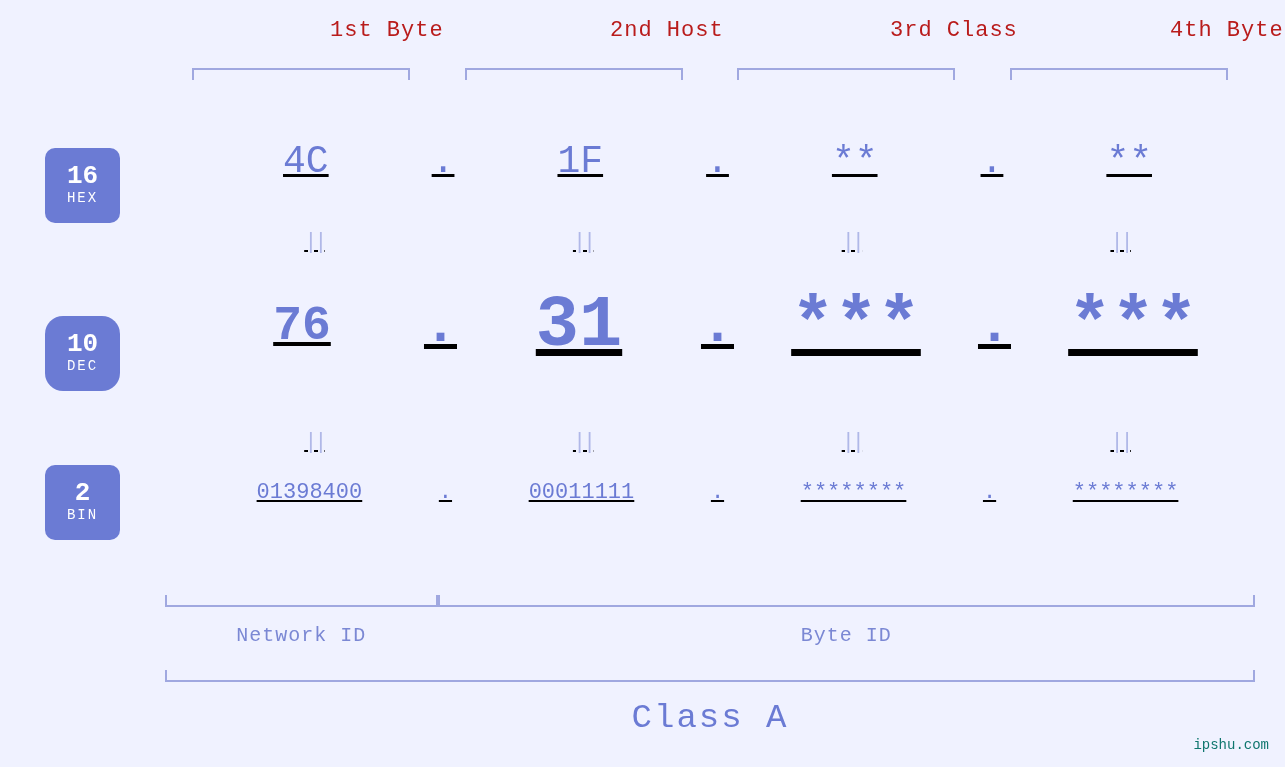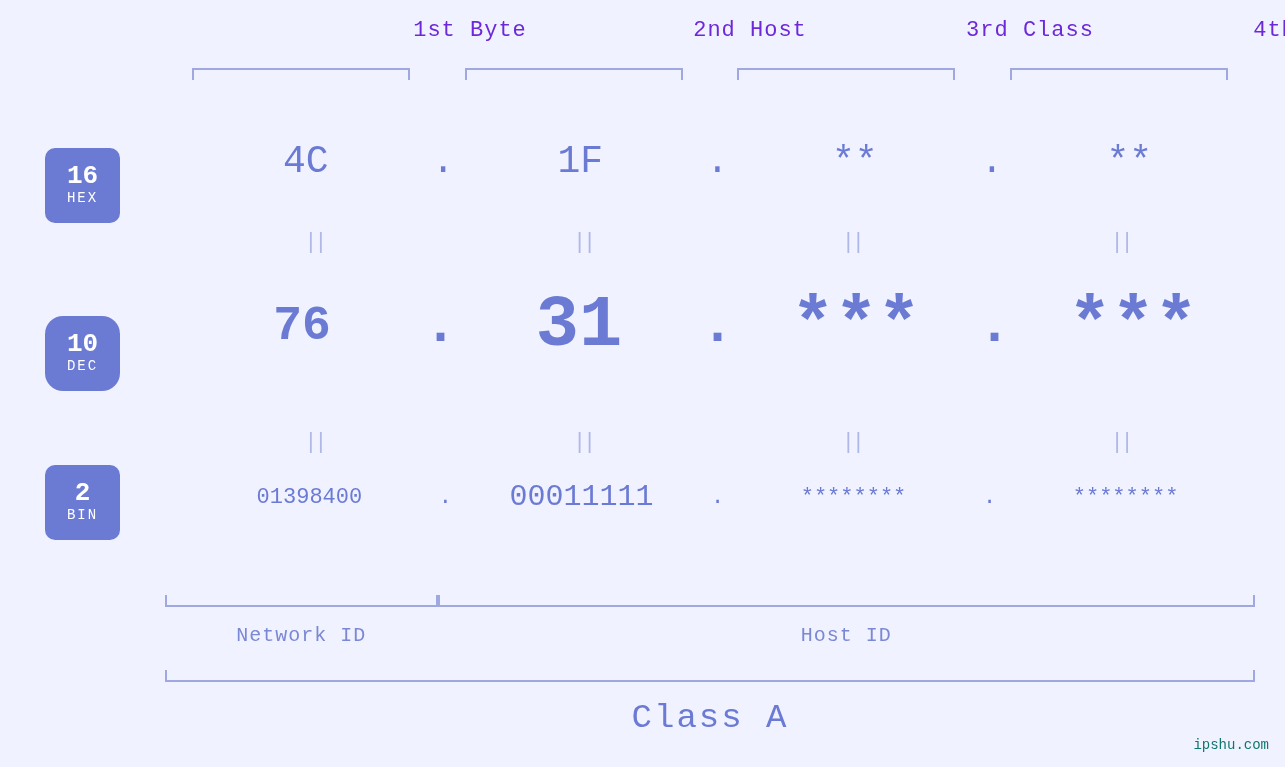--- a/index.html
+++ b/index.html
@@ -24,22 +24,22 @@
     }
 
     .header-cols {
       display: flex;
       margin-left: 165px;
       width: calc(100% - 165px);
     }
 
     .col-header {
       flex: 1;
-      text-align: center;
-      color: #6d28d9;
+      text-align: left;
+      color: #b91c1c;
       font-size: 22px;
       font-family: 'Courier New', Courier, monospace;
       letter-spacing: 1px;
     }
 
     
     .bracket-row {
       position: absolute;
       top: 68px;
       left: 165px;
@@ -105,20 +105,21 @@
       line-height: 1.4;
     }
 
     
     .data-section {
       position: absolute;
       left: 180px;
       right: 30px;
       display: flex;
       align-items: center;
+      text-decoration: underline;
     }
 
     .data-cell {
       flex: 1;
       text-align: center;
       color: #6b7bd4;
       font-family: 'Courier New', Courier, monospace;
     }
 
     .data-dot {
@@ -369,39 +370,39 @@
   </div>
 
   <div class="label-badge" style="top: 465px;">
     <span class="badge-num">2</span>
     <span class="badge-label">BIN</span>
   </div>
 
   <div class="data-section bin-row">
     <div class="data-cell" style="font-size:22px;">01398400</div>
     <div class="data-dot" style="font-size:22px;">.</div>
-    <div class="data-cell" style="font-size:30px;">00011111</div>
+    <div class="data-cell" style="font-size:22px;">00011111</div>
     <div class="data-dot" style="font-size:22px;">.</div>
     <div class="data-cell" style="font-size:22px;">********</div>
     <div class="data-dot" style="font-size:22px;">.</div>
     <div class="data-cell" style="font-size:22px;">********</div>
   </div>
 
   <div class="bottom-bracket">
     <div class="bracket-network">
       <div class="bot-line"></div>
     </div>
     <div class="bracket-host">
       <div class="bot-line"></div>
     </div>
   </div>
 
   <div class="network-label-row">
     <div class="net-label">Network ID</div>
-    <div class="host-label">Host ID</div>
+    <div class="host-label">Byte ID</div>
   </div>
 
   <div class="large-bottom-bracket">
     <div class="large-bot-line"></div>
   </div>
 
   <div class="class-label">Class A</div>
 
   <div class="watermark">ipshu.com</div>
 

